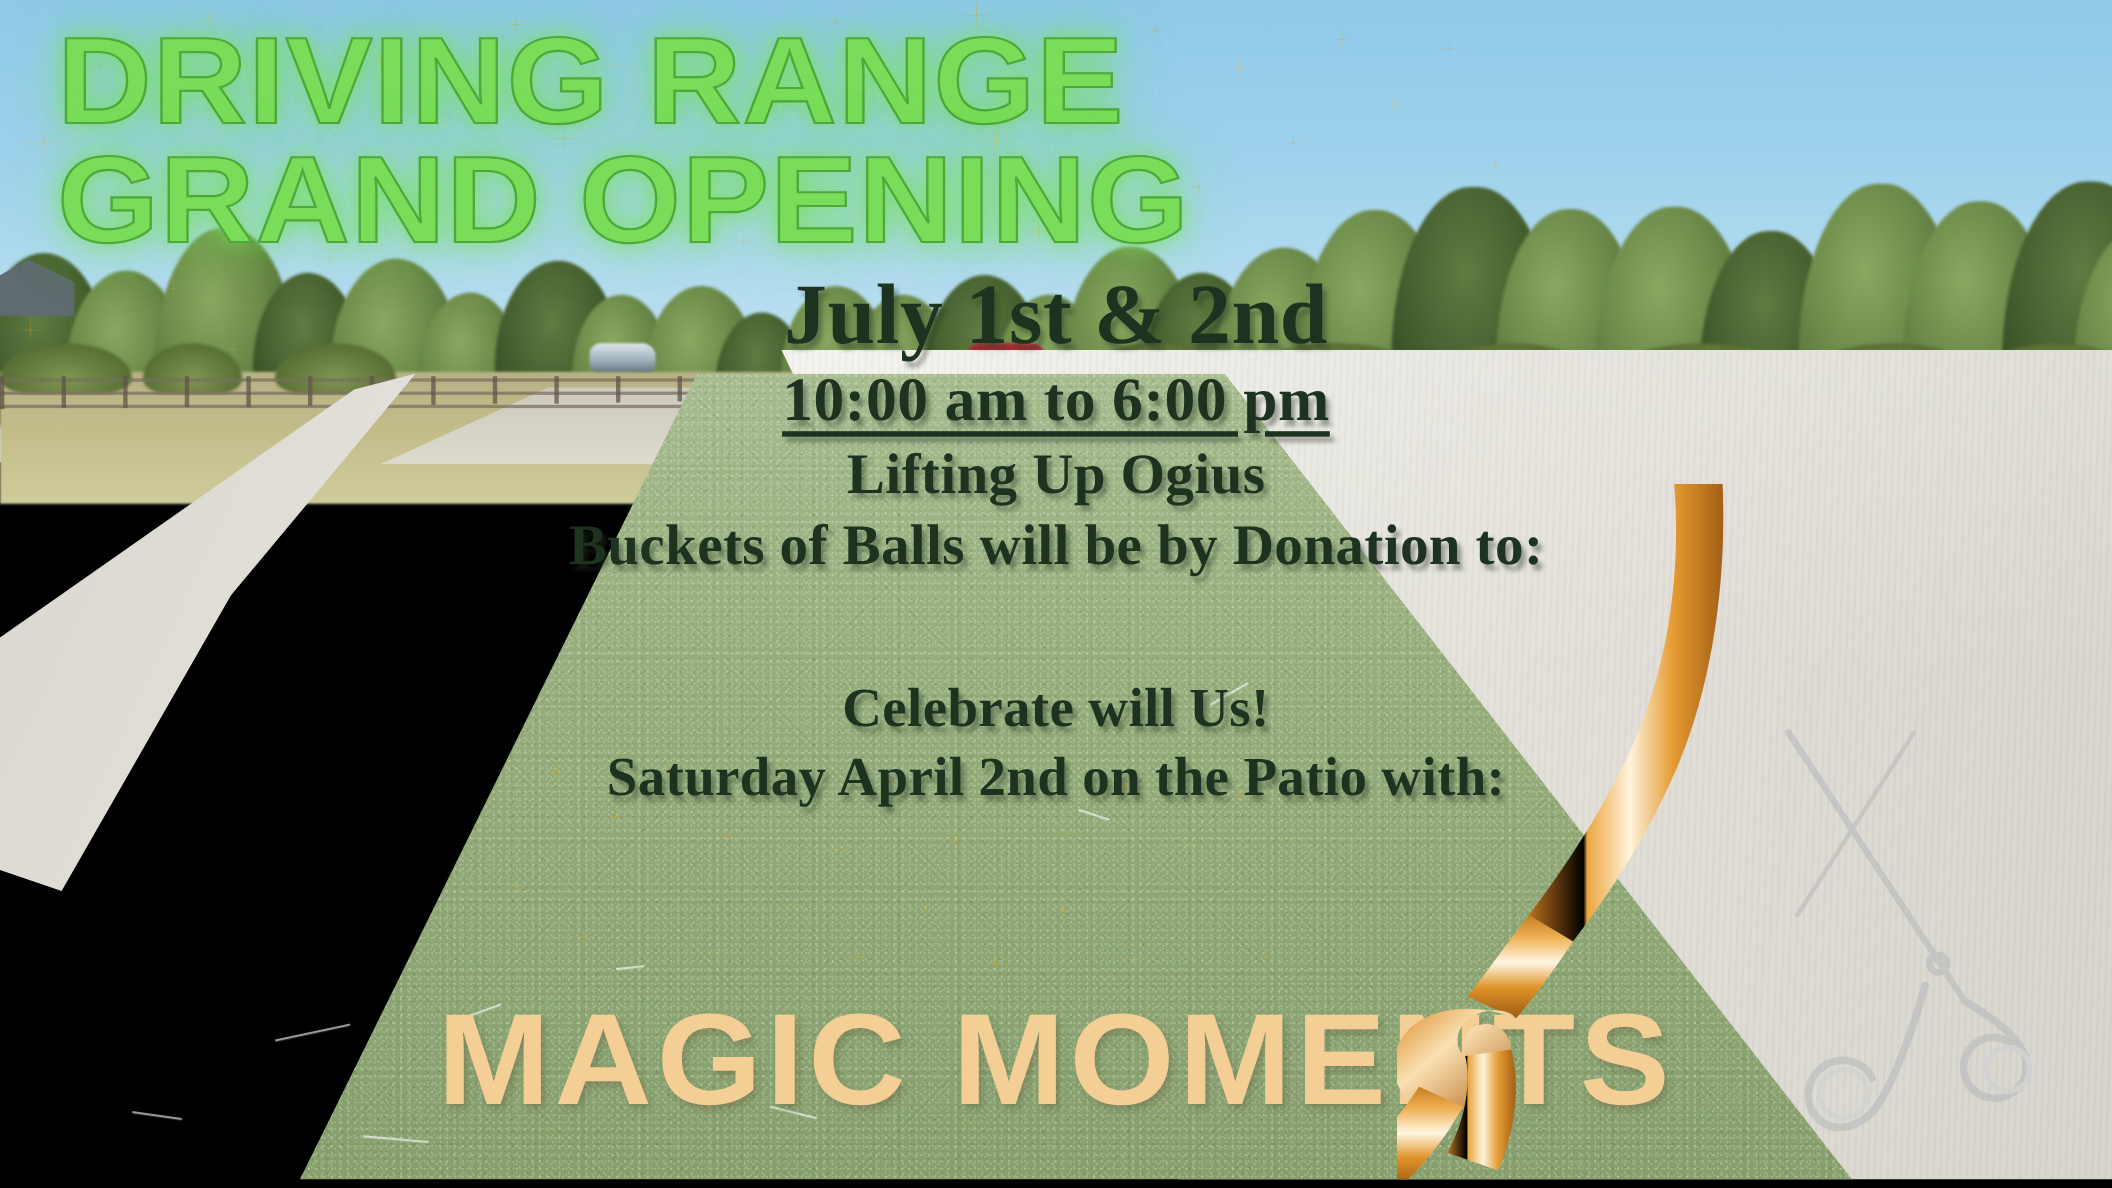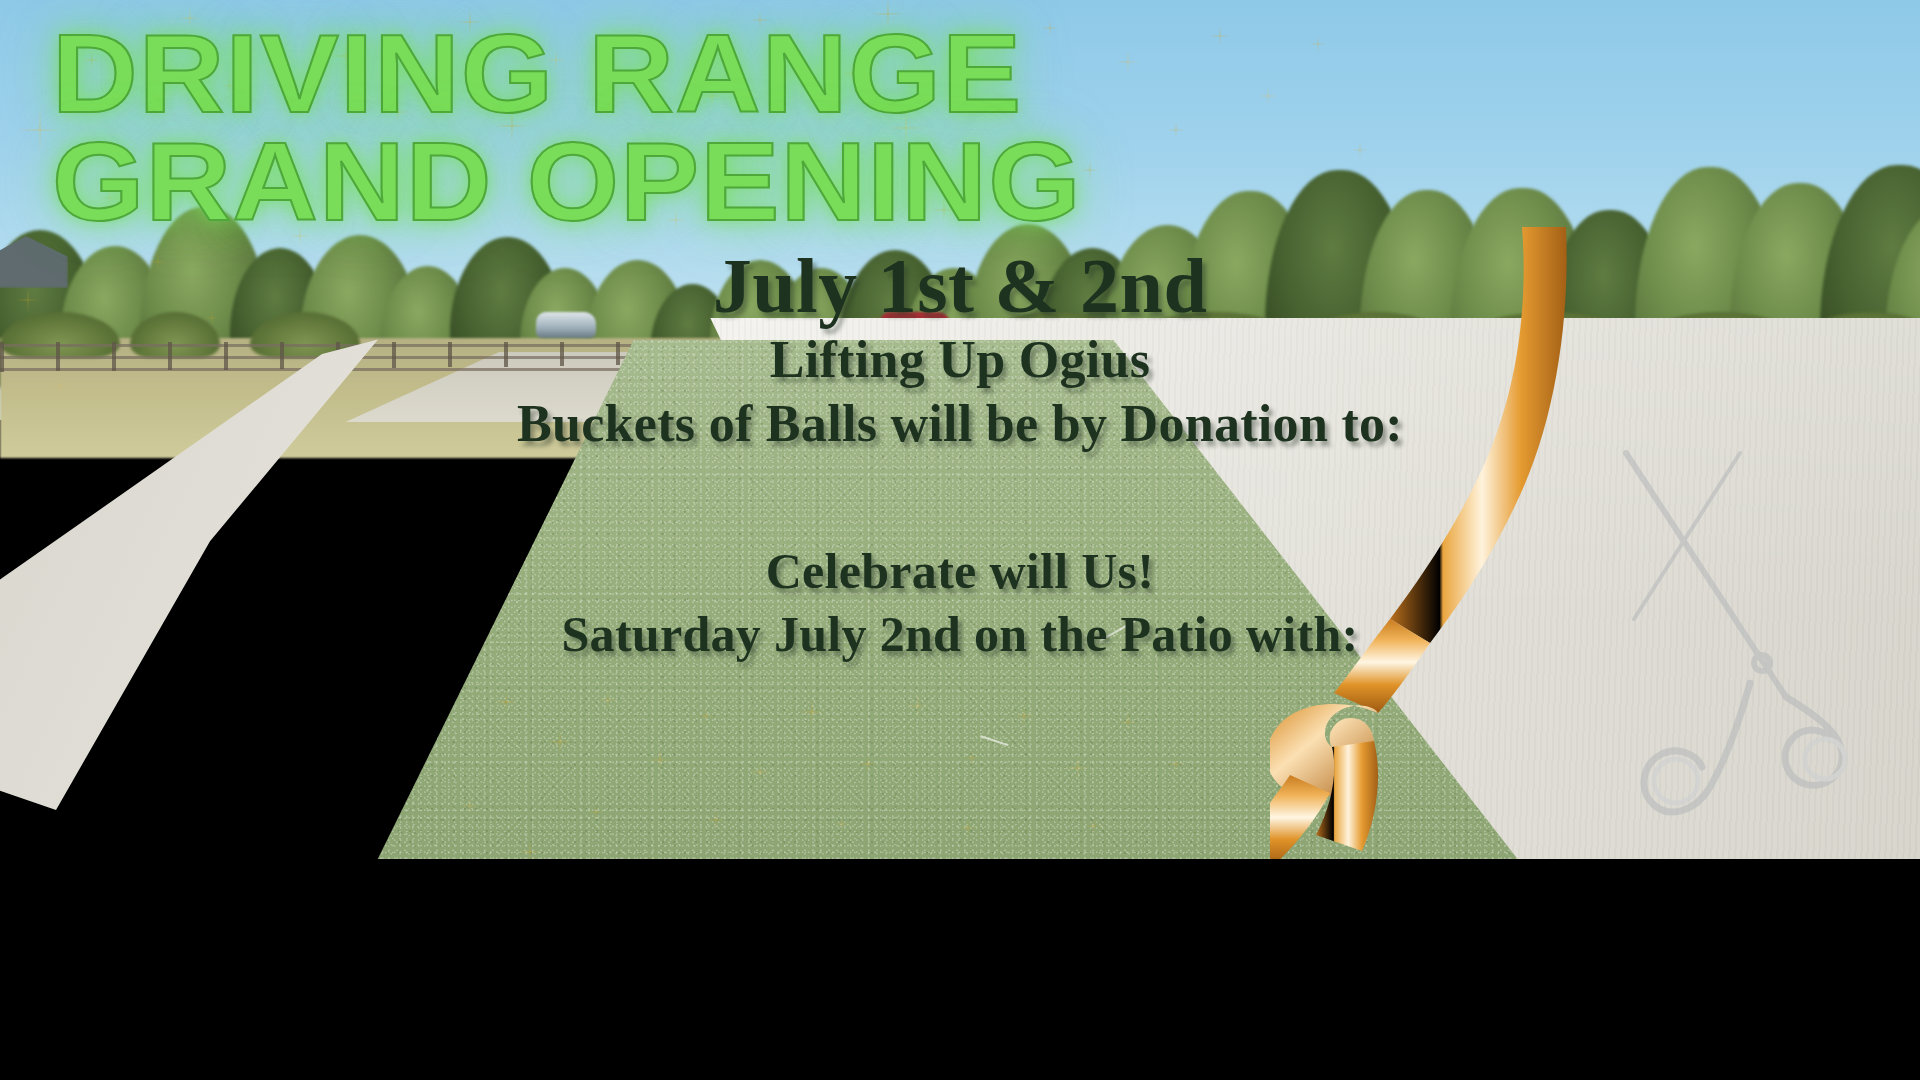--- a/index.html
+++ b/index.html
@@ -1,20 +1,20 @@
 <!DOCTYPE html>
 <html><head>
 <meta charset="utf-8">
 <style>
   * { margin:0; padding:0; box-sizing:border-box; }
   html,body { width:1920px; height:1080px; overflow:hidden; background:#000; }
 
   .poster{
     position:relative;
-    width:1920px; height:859px;
+    width:1920px; height:1072px;
     overflow:hidden;
     font-family:"Liberation Sans", sans-serif;
   }
 
   
   .photo{ position:absolute; inset:0; overflow:hidden; }
 
   .sky{
     position:absolute; left:0; top:0; width:1920px; height:420px;
     background:linear-gradient(to bottom,#8ec9e8 0%,#9fd2ec 35%,#b9dff0 70%,#cfe7ef 100%);
@@ -587,25 +587,26 @@
       </div>
     </div>
 
   <div class="headline">
     <span class="l1">DRIVING RANGE</span>
     <span class="l2">GRAND OPENING</span>
   </div>
 
   <div class="body">
     <span class="ln date">July 1st &amp; 2nd</span>
+    <span class="ln hours">10:00 am to 6:00 pm</span>
     <span class="ln org">Lifting Up Ogius</span>
     <span class="ln donate">Buckets of Balls will be by Donation to:</span>
     <span class="gap"></span>
     <span class="ln celebrate">Celebrate will Us!</span>
-    <span class="ln saturday">Saturday July 2nd on the Patio with:</span>
+    <span class="ln saturday">Saturday April 2nd on the Patio with:</span>
   </div>
 
   <div class="magic">MAGIC MOMENTS</div>
 
   <div class="ribbon-wrap">
     <svg width="660" height="640" viewBox="0 0 660 640">
       <defs>
         <linearGradient id="gold1" x1="0" y1="0" x2="1" y2="0">
           <stop offset="0%" stop-color="#b96f1c"></stop>
           <stop offset="28%" stop-color="#e7a council"></stop>

